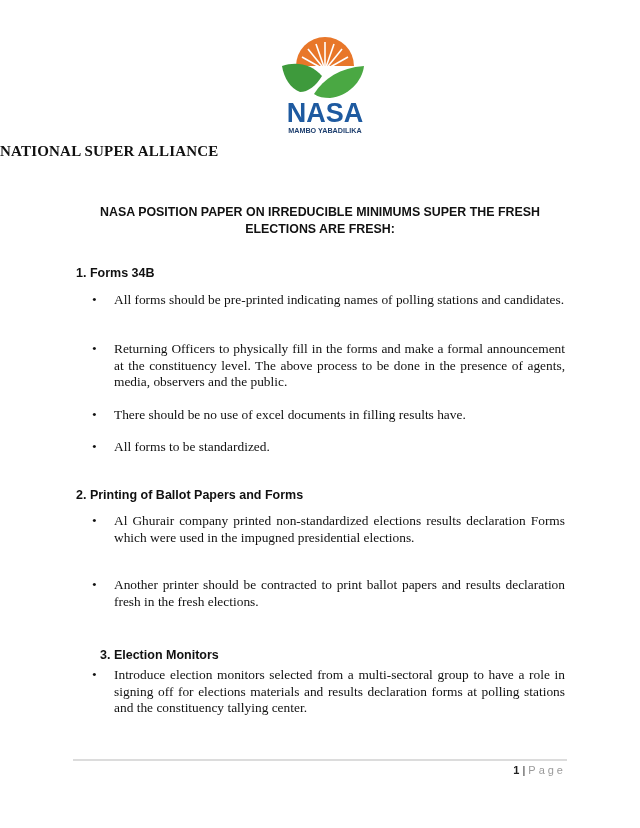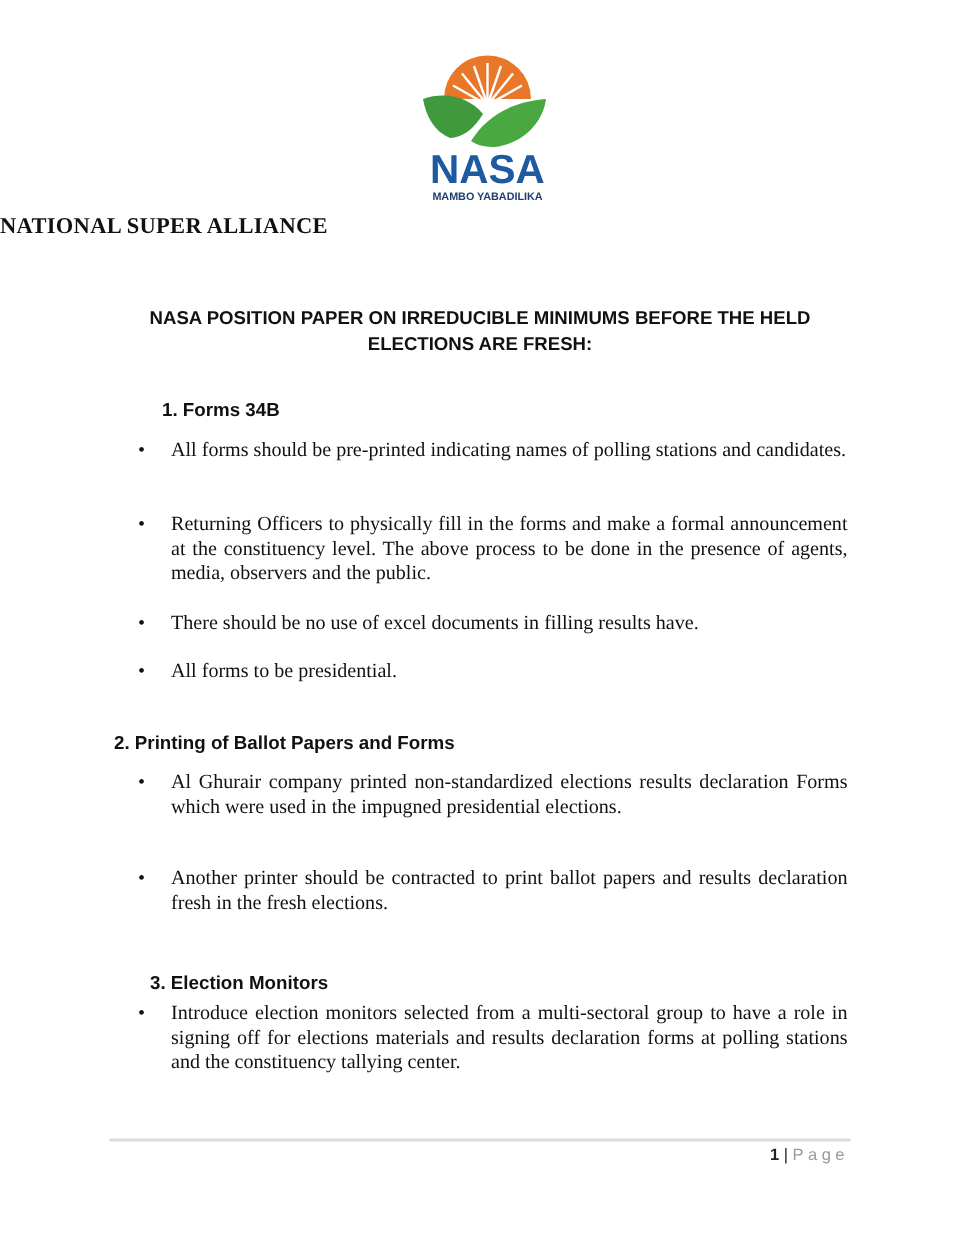--- a/index.html
+++ b/index.html
@@ -36,41 +36,41 @@
     <path d="M4 30 C18 25 34 28 44 40 C38 50 30 56 22 56 C12 52 6 42 4 30 Z" fill="#3e9a3c"></path>
     <path d="M36 58 C46 42 62 32 86 30 C84 46 70 60 52 62 C46 62 40 61 36 58 Z" fill="#4aa843"></path>
     <text x="47" y="86" text-anchor="middle" font-family="Liberation Sans, sans-serif" font-weight="bold" font-size="27" fill="#1e5aa0">NASA</text>
     <text x="47" y="97" text-anchor="middle" font-family="Liberation Sans, sans-serif" font-weight="bold" font-size="7.2" fill="#1e3f6e">MAMBO YABADILIKA</text>
   </svg>
 </div>
 
 <div class="org-name">NATIONAL SUPER ALLIANCE</div>
 
 <div class="title">
-  <div>NASA POSITION PAPER ON IRREDUCIBLE MINIMUMS BEFORE THE HELD</div>
+  <div>NASA POSITION PAPER ON IRREDUCIBLE MINIMUMS SUPER THE FRESH</div>
   <div>ELECTIONS ARE FRESH:</div>
 </div>
 
-<div class="section-heading" style="top:266px;margin-left:32px;">1. Forms 34B</div>
+<div class="section-heading" style="top:266px;">1. Forms 34B</div>
 
 <div class="bullet" style="top:292px;">
   <span class="dot">•</span>
   <span class="text">All forms should be pre-printed indicating names of polling stations and candidates.</span>
 </div>
 <div class="bullet" style="top:341px;">
   <span class="dot">•</span>
   <span class="text">Returning Officers to physically fill in the forms and make a formal announcement at the constituency level. The above process to be done in the presence of agents, media, observers and the public.</span>
 </div>
 <div class="bullet" style="top:407px;">
   <span class="dot">•</span>
   <span class="text">There should be no use of excel documents in filling results have.</span>
 </div>
 <div class="bullet" style="top:439px;">
   <span class="dot">•</span>
-  <span class="text">All forms to be presidential.</span>
+  <span class="text">All forms to be standardized.</span>
 </div>
 
 <div class="section-heading" style="top:488px;">2. Printing of Ballot Papers and Forms</div>
 
 <div class="bullet" style="top:513px;">
   <span class="dot">•</span>
   <span class="text">Al Ghurair company printed non-standardized elections results declaration Forms which were used in the impugned presidential elections.</span>
 </div>
 <div class="bullet" style="top:577px;">
   <span class="dot">•</span>

